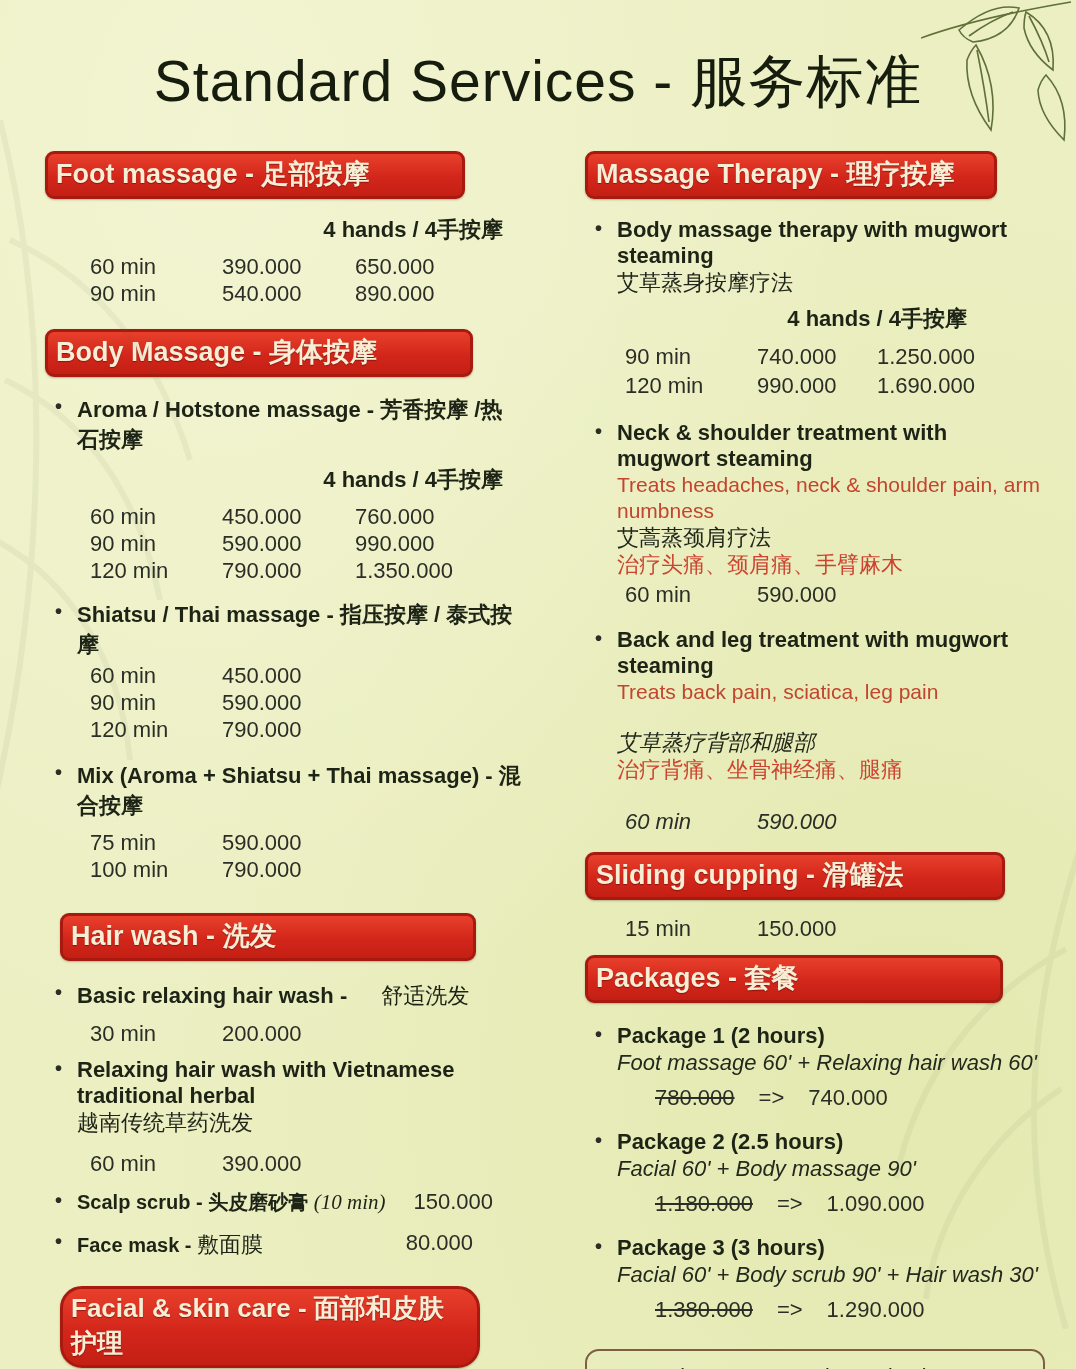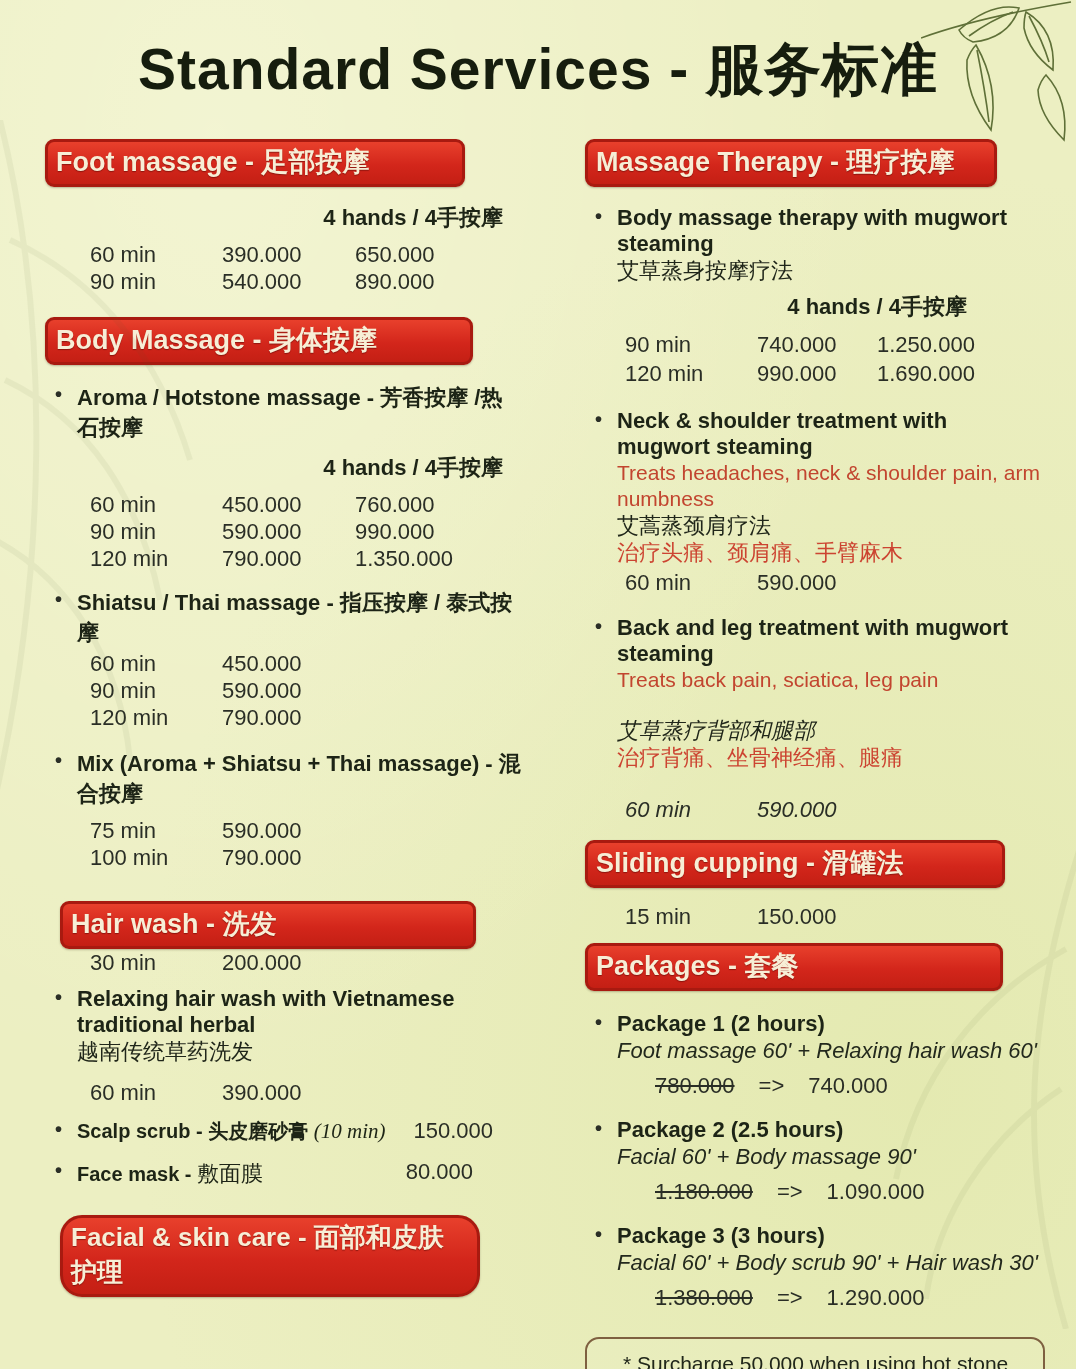--- a/index.html
+++ b/index.html
@@ -14,23 +14,23 @@
     font-family:"Liberation Sans", sans-serif;
     color:#20261a;
     overflow:hidden;
   }
   .watermark { position:absolute; opacity:0.06; pointer-events:none; }
   .leaf-deco { position:absolute; top:0; right:0; pointer-events:none; }
 
   .page-title {
     text-align:center;
     font-size:57px;
-    font-weight:700;
+    font-weight:400;
     color:#161d0e;
-    padding-top:32px;
+    padding-top:44px;
     letter-spacing:1px;
   }
 
   .columns { display:flex; padding:30px 40px 0 45px; gap:62px; }
   .col-left  { width:478px; flex:none; }
   .col-right { width:460px; flex:none; }
 
   .red-header {
     background:linear-gradient(180deg,#e8402c 0%, #d3261b 55%, #c41f14 100%);
     border:3px solid #a81a10;
@@ -196,21 +196,25 @@
           <span>590.000</span>
         </div>
         <div class="row-2col">
           <span>100 min</span>
           <span>790.000</span>
         </div>
       </div>
 
       <div class="red-header mt30" style="width:416px; margin-left:15px;">Hair wash - 洗发</div>
 
-      <div class="price-table" style="margin-top:0;">
+      <div class="bullet-item mt20">
+        <span>Basic relaxing hair wash -</span>
+        <span class="zh-part" style="font-weight:normal; font-size:22px; margin-left:28px;">舒适洗发</span>
+      </div>
+      <div class="price-table" style="margin-top:9px;">
         <div class="row-2col">
           <span>30 min</span>
           <span>200.000</span>
         </div>
       </div>
 
       <div class="bullet-item mt10">
         <span>Relaxing hair wash with Vietnamese traditional herbal</span>
       </div>
       <div class="sub zh-line">越南传统草药洗发</div>

